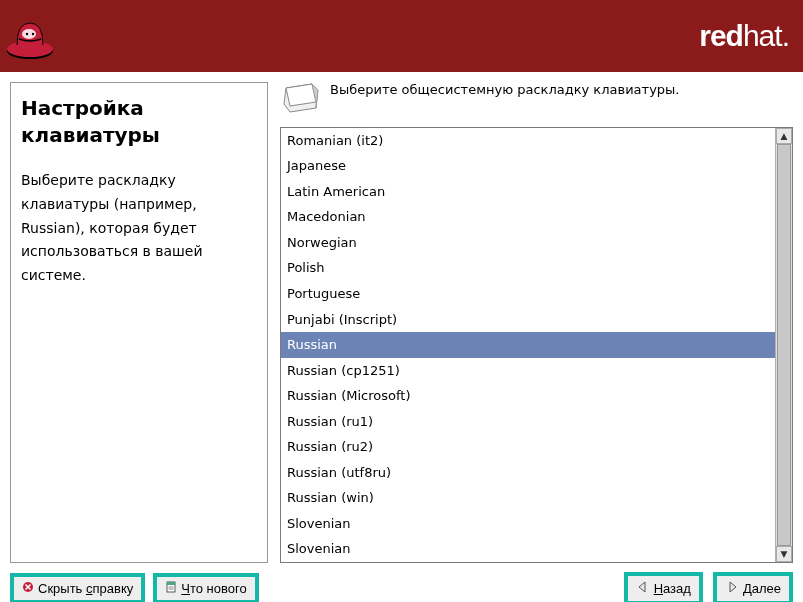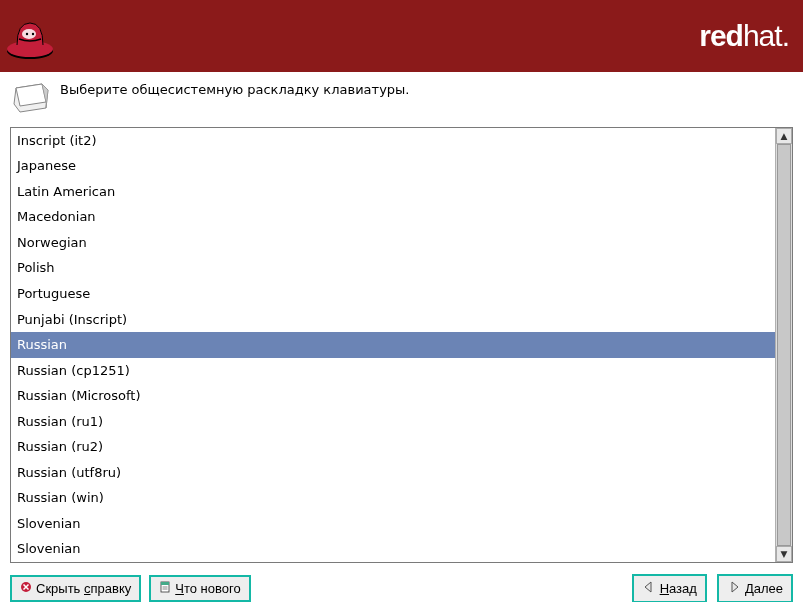--- a/index.html
+++ b/index.html
@@ -33,21 +33,21 @@
 .list-item { padding: 4px 6px; font-size: 13px; line-height: 1.35; cursor: pointer; }
 .list-item.selected { background: #6b84b5; color: #fff; }
 .scrollbar { width: 17px; background: #ddd; border-left: 1px solid #b0b0b0; position: relative; }
 .scroll-up, .scroll-down { height: 16px; background: #e8e8e8; border: 1px solid #aaa; display:flex; align-items:center; justify-content:center; font-size:9px; color:#333;}
 .scroll-thumb { position: absolute; top: 16px; bottom: 16px; left: 1px; right: 1px; background: #c8c8c8; border: 1px solid #999; }
 
 
 .footer { height: 38px; display: flex; align-items: center; padding: 0 10px; border-top: 0; }
 .footer-left { display: flex; gap: 8px; }
 .footer-right { margin-left: auto; display: flex; gap: 10px; }
-.btn { display: inline-flex; align-items: center; gap: 4px; padding: 4px 8px; border: 2px solid #14b8a6; background: #eee; font-size: 13px; cursor: pointer; }
+.btn { display: inline-flex; align-items: center; gap: 4px; padding: 4px 8px; border: 4px solid #14b8a6; background: #eee; font-size: 13px; cursor: pointer; }
 .btn .ul { text-decoration: underline; }
 .btn svg { width: 14px; height: 14px; }
 .btn .small-icon { width: 12px; height:12px; }
 </style>
 </head>
 <body>
 
 <div class="header">
   <div class="logo-left">
     <svg class="fedora-hat" width="50" height="48" viewBox="0 0 50 48">
@@ -60,36 +60,40 @@
       <circle cx="28" cy="21" r="1.2" fill="#000"></circle>
       <path d="M 14 26 Q 25 30 36 26" stroke="#000" fill="none" stroke-width="1.5"></path>
     </svg>
   </div>
   <div class="brand">
     <span class="bold">red</span><span class="light">hat</span><span class="dot">.</span>
   </div>
 </div>
 
 <div class="main">
+  <div class="help-panel">
+    <div class="help-title">Настройка клавиатуры</div>
+    <div class="help-body">Выберите раскладку клавиатуры (например, Russian), которая будет использоваться в вашей системе.</div>
+  </div>
 
   <div class="right">
     <div class="instruction-row">
       <span class="key-icon">
         <svg width="38" height="32" viewBox="0 0 38 32">
           <path d="M 4 6 L 30 2 L 36 8 L 34 26 L 8 30 L 2 22 Z" fill="#f0f0f0" stroke="#888" stroke-width="1"></path>
           <path d="M 4 6 L 30 2 L 34 20 L 8 24 Z" fill="#fff" stroke="#888" stroke-width="1"></path>
           <path d="M 30 2 L 36 8 L 34 26 L 34 20 Z" fill="#ccc" stroke="#888" stroke-width="0.5"></path>
         </svg>
       </span>
       <span class="instruction-text">Выберите общесистемную раскладку клавиатуры.</span>
     </div>
 
     <div class="list-wrap">
       <div class="list" id="layout-list">
-          <div class="list-item">Inscript (it2)</div>
+          <div class="list-item">Romanian (it2)</div>
           <div class="list-item">Japanese</div>
           <div class="list-item">Latin American</div>
           <div class="list-item">Macedonian</div>
           <div class="list-item">Norwegian</div>
           <div class="list-item">Polish</div>
           <div class="list-item">Portuguese</div>
           <div class="list-item">Punjabi (Inscript)</div>
           <div class="list-item selected">Russian</div>
           <div class="list-item">Russian (cp1251)</div>
           <div class="list-item">Russian (Microsoft)</div>

